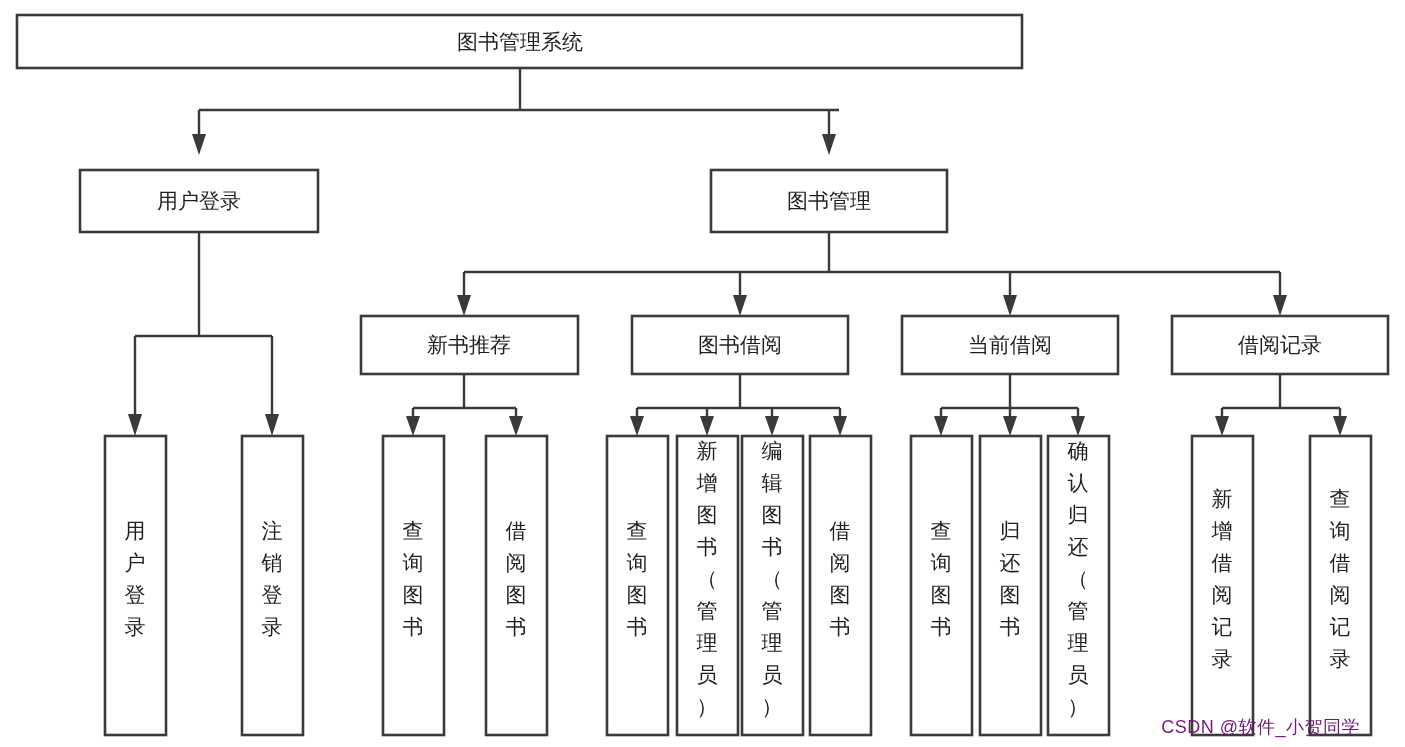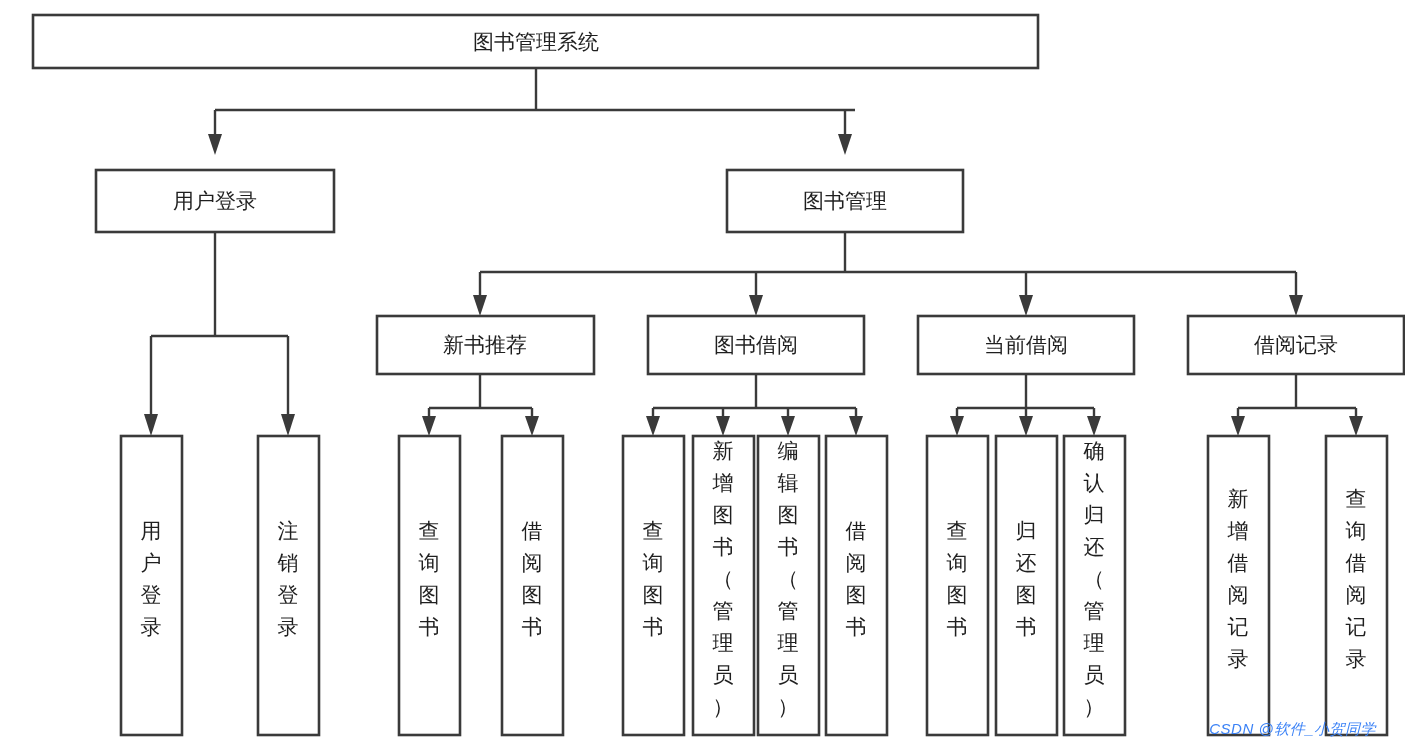--- a/index.html
+++ b/index.html
@@ -9,21 +9,21 @@
   }
   body {
     width: 1405px;
     height: 747px;
     font-family: "Liberation Sans", "DejaVu Sans", sans-serif;
     overflow: hidden;
     position: relative;
   }
   #diagram-root {
     position: absolute;
-    left: 16px; top: 0;
+    left: 0; top: 0;
     width: 1374px;
     height: 747px;
   }
   svg.tree {
     display: block;
     width: 1405px;
     height: 747px;
   }
   .node-box {
     fill: #ffffff;
@@ -51,26 +51,25 @@
     font-family: "Liberation Sans", "DejaVu Sans", sans-serif;
     fill: #1f1f1f;
     font-size: 21px;
     text-anchor: middle;
   }
   .watermark {
     position: absolute;
     right: 14px;
     bottom: 8px;
     font-family: "Liberation Sans", "DejaVu Sans", sans-serif;
-    font-size: 15px;
-    color: #3b82f6;
+    font-size: 18px;
+    color: #701a75;
     letter-spacing: 0.5px;
     white-space: nowrap;
     pointer-events: none;
-    font-style: italic;
   }
 </style>
 </head>
 <body>
 
 <div id="diagram-root">
   <svg class="tree" viewBox="0 0 1405 747" xmlns="http://www.w3.org/2000/svg">
 
     <g>
       <path class="connector" d="M520,68 L520,110"></path>

